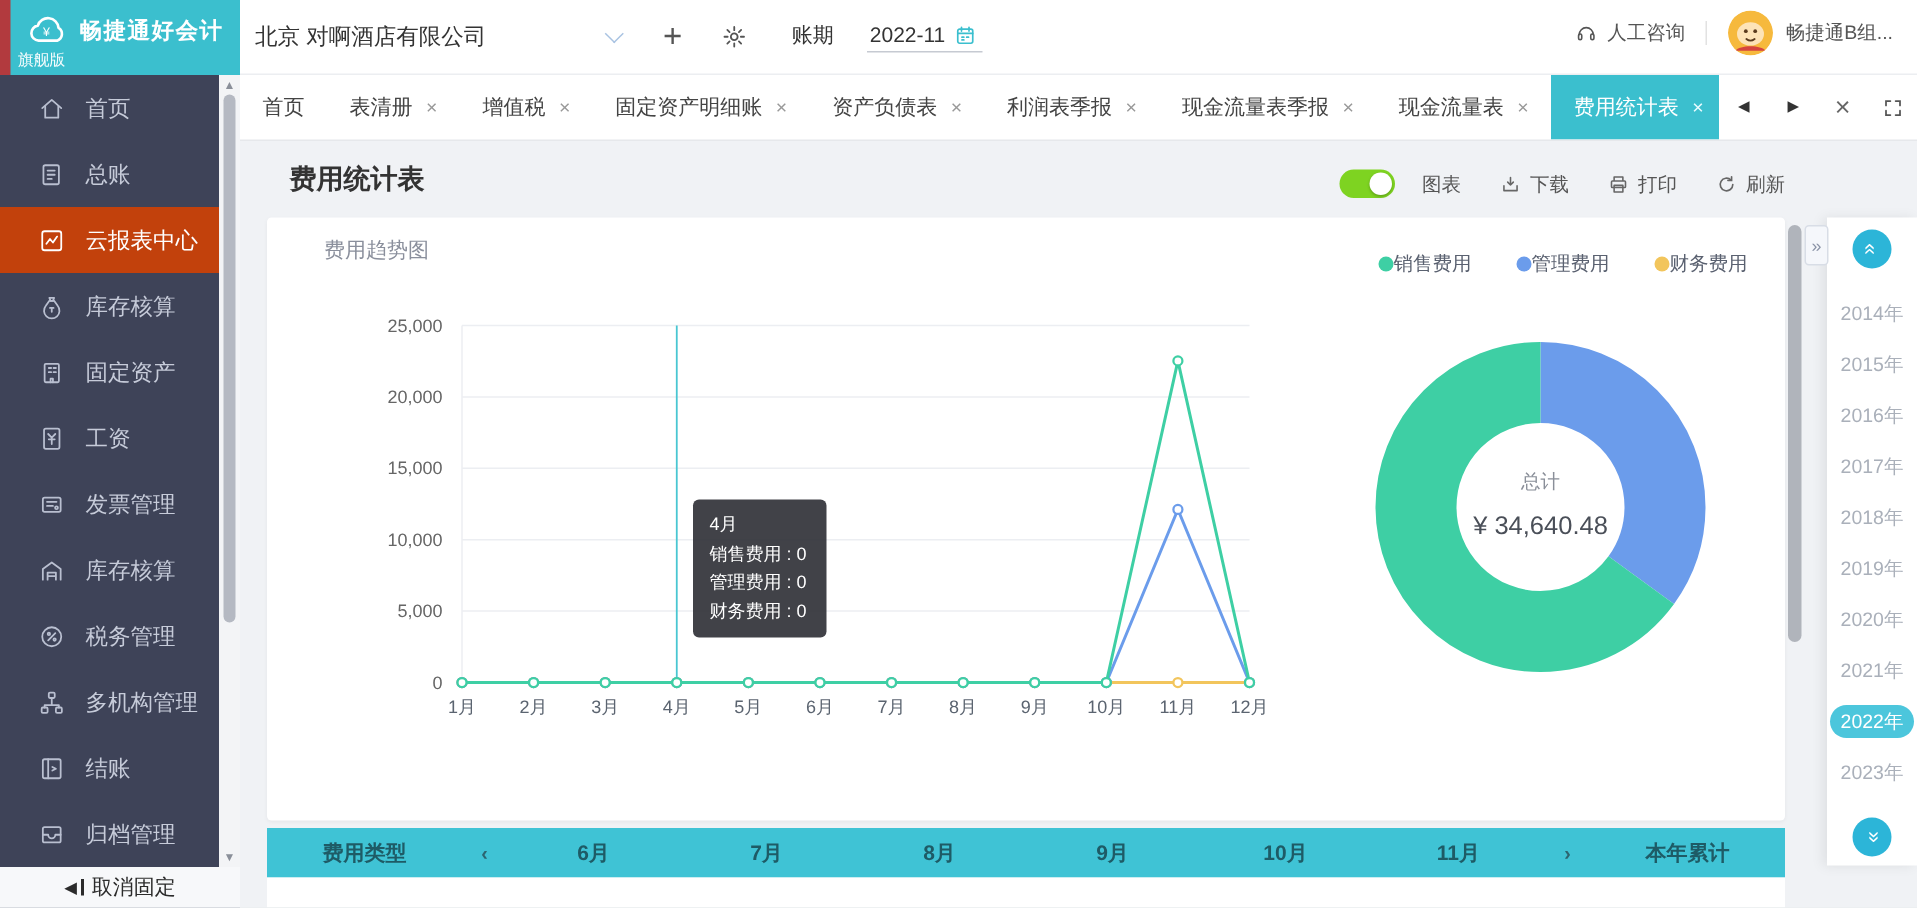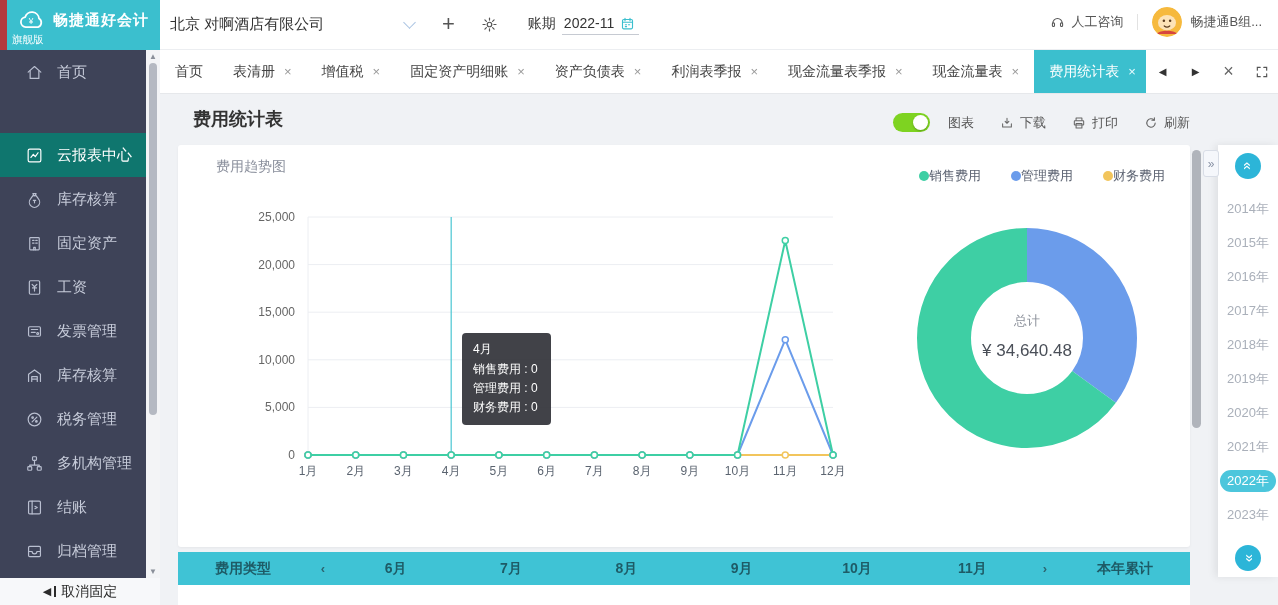--- a/index.html
+++ b/index.html
@@ -12,33 +12,33 @@
   .ribbon { position:absolute; left:0; top:0; width:7px; height:50px; background:#b23a3e; }
   .logo-inner { display:flex; align-items:center; gap:7px; padding:7px 0 0 16px; }
   .logo-name { font-size:15px; font-weight:bold; letter-spacing:1px; }
   .edition { position:absolute; left:12px; bottom:3px; font-size:10.5px; opacity:.95; }
   .hdr-left { position:absolute; left:170px; top:0; height:48px; display:flex; align-items:center; }
   .company { display:flex; align-items:center; justify-content:space-between; width:244px; font-size:15px; color:#333; cursor:pointer; }
   .chev-down { width:9px; height:9px; border-right:1.5px solid #a9c3e2; border-bottom:1.5px solid #a9c3e2; transform:rotate(45deg); margin-top:-4px; }
   .plus-btn { margin-left:28px; font-size:22px; color:#555; font-weight:300; cursor:pointer; line-height:1; }
   .gear-btn { margin-left:26px; color:#555; cursor:pointer; display:flex; }
   .period { margin-left:30px; display:flex; align-items:center; font-size:14px; color:#333; }
-  .period-value { margin-left:6px; padding:2px 4px 3px 2px; border-bottom:1px solid #c6cad2; display:flex; align-items:center; gap:6px; cursor:pointer; }
+  .period-value { margin-left:22px; padding:2px 4px 3px 2px; border-bottom:1px solid #c6cad2; display:flex; align-items:center; gap:6px; cursor:pointer; }
   .hdr-right { position:absolute; right:16px; top:0; height:44px; display:flex; align-items:center; }
   .help { display:flex; align-items:center; gap:6px; font-size:13px; color:#555; cursor:pointer; }
   .vdiv { width:1px; height:16px; background:#e2e2e2; margin:0 14px; }
   .avatar { width:30px; height:30px; border-radius:50%; overflow:hidden; background:#fdeecd; }
   .user-name { margin-left:8px; font-size:13px; color:#555; cursor:pointer; }
 
   
   .sidebar { position:absolute; left:0; top:50px; width:160px; height:555px; background:#3e4358; z-index:4; }
   .side-list { position:absolute; left:0; top:0; width:146px; }
   .sidebar-item { height:44px; display:flex; align-items:center; padding-left:25px; gap:13px; color:#c6cbd9; font-size:15px; cursor:pointer; }
   .sidebar-item .s-icon { display:flex; width:19px; height:19px; color:#b9bfd0; }
-  .sidebar-item.active { background:#0f766e; color:#fff;margin-top:39px; }
+  .sidebar-item.active { background:#c2410c; color:#fff; }
   .sidebar-item.active .s-icon { color:#fff; }
   .side-scroll { position:absolute; right:0; top:0; width:14px; height:528px; background:#f3f4f6; }
   .side-thumb { position:absolute; left:3px; top:13px; width:8px; height:352px; background:#b5b9c2; border-radius:4px; }
   .side-arrow { position:absolute; left:0; width:14px; text-align:center; font-size:8px; color:#8a8f99; }
   .unpin { position:absolute; left:0; bottom:0; width:160px; height:27px; background:#f7f8fa; display:flex; align-items:center; justify-content:center; gap:3px; font-size:14px; color:#2b2b2b; cursor:pointer; }
   .unpin-glyph { font-size:11px; color:#2b2b2b; }
   .unpin-bar { width:2px; height:11px; background:#2b2b2b; margin-right:2px; }
 
   
   .tabbar { position:absolute; left:160px; top:50px; width:1118px; height:44px; background:#fff; border-bottom:1px solid #e6e8eb; display:flex; align-items:stretch; z-index:3; }
@@ -171,20 +171,29 @@
   <div class="sidebar">
     <div class="side-list" id="sidebar-list">
         <div class="sidebar-item">
           <span class="s-icon">
             <svg class="icon" width="19" height="19" viewBox="0 0 24 24" fill="none" stroke="currentColor" stroke-width="1.5" stroke-linecap="round" stroke-linejoin="round">
               <path d="M4 11.5 12 4.5l8 7"></path>
               <path d="M6.5 10v9.5h11V10"></path>
             </svg>
           </span>
           <span class="s-label">首页</span>
+        </div>
+        <div class="sidebar-item">
+          <span class="s-icon">
+            <svg class="icon" width="19" height="19" viewBox="0 0 24 24" fill="none" stroke="currentColor" stroke-width="1.5" stroke-linecap="round" stroke-linejoin="round">
+              <rect x="5" y="4" width="13" height="16" rx="1.5"></rect>
+              <path d="M8.5 8.5h6M8.5 12h6M8.5 15.5h3.5"></path>
+            </svg>
+          </span>
+          <span class="s-label">总账</span>
         </div>
         <div class="sidebar-item active">
           <span class="s-icon">
             <svg class="icon" width="19" height="19" viewBox="0 0 24 24" fill="none" stroke="currentColor" stroke-width="1.5" stroke-linecap="round" stroke-linejoin="round">
               <rect x="4" y="4" width="16" height="16" rx="2"></rect>
               <path d="M7.5 14.5l3-4 2.5 3 3.5-5"></path>
             </svg>
           </span>
           <span class="s-label">云报表中心</span>
         </div>

